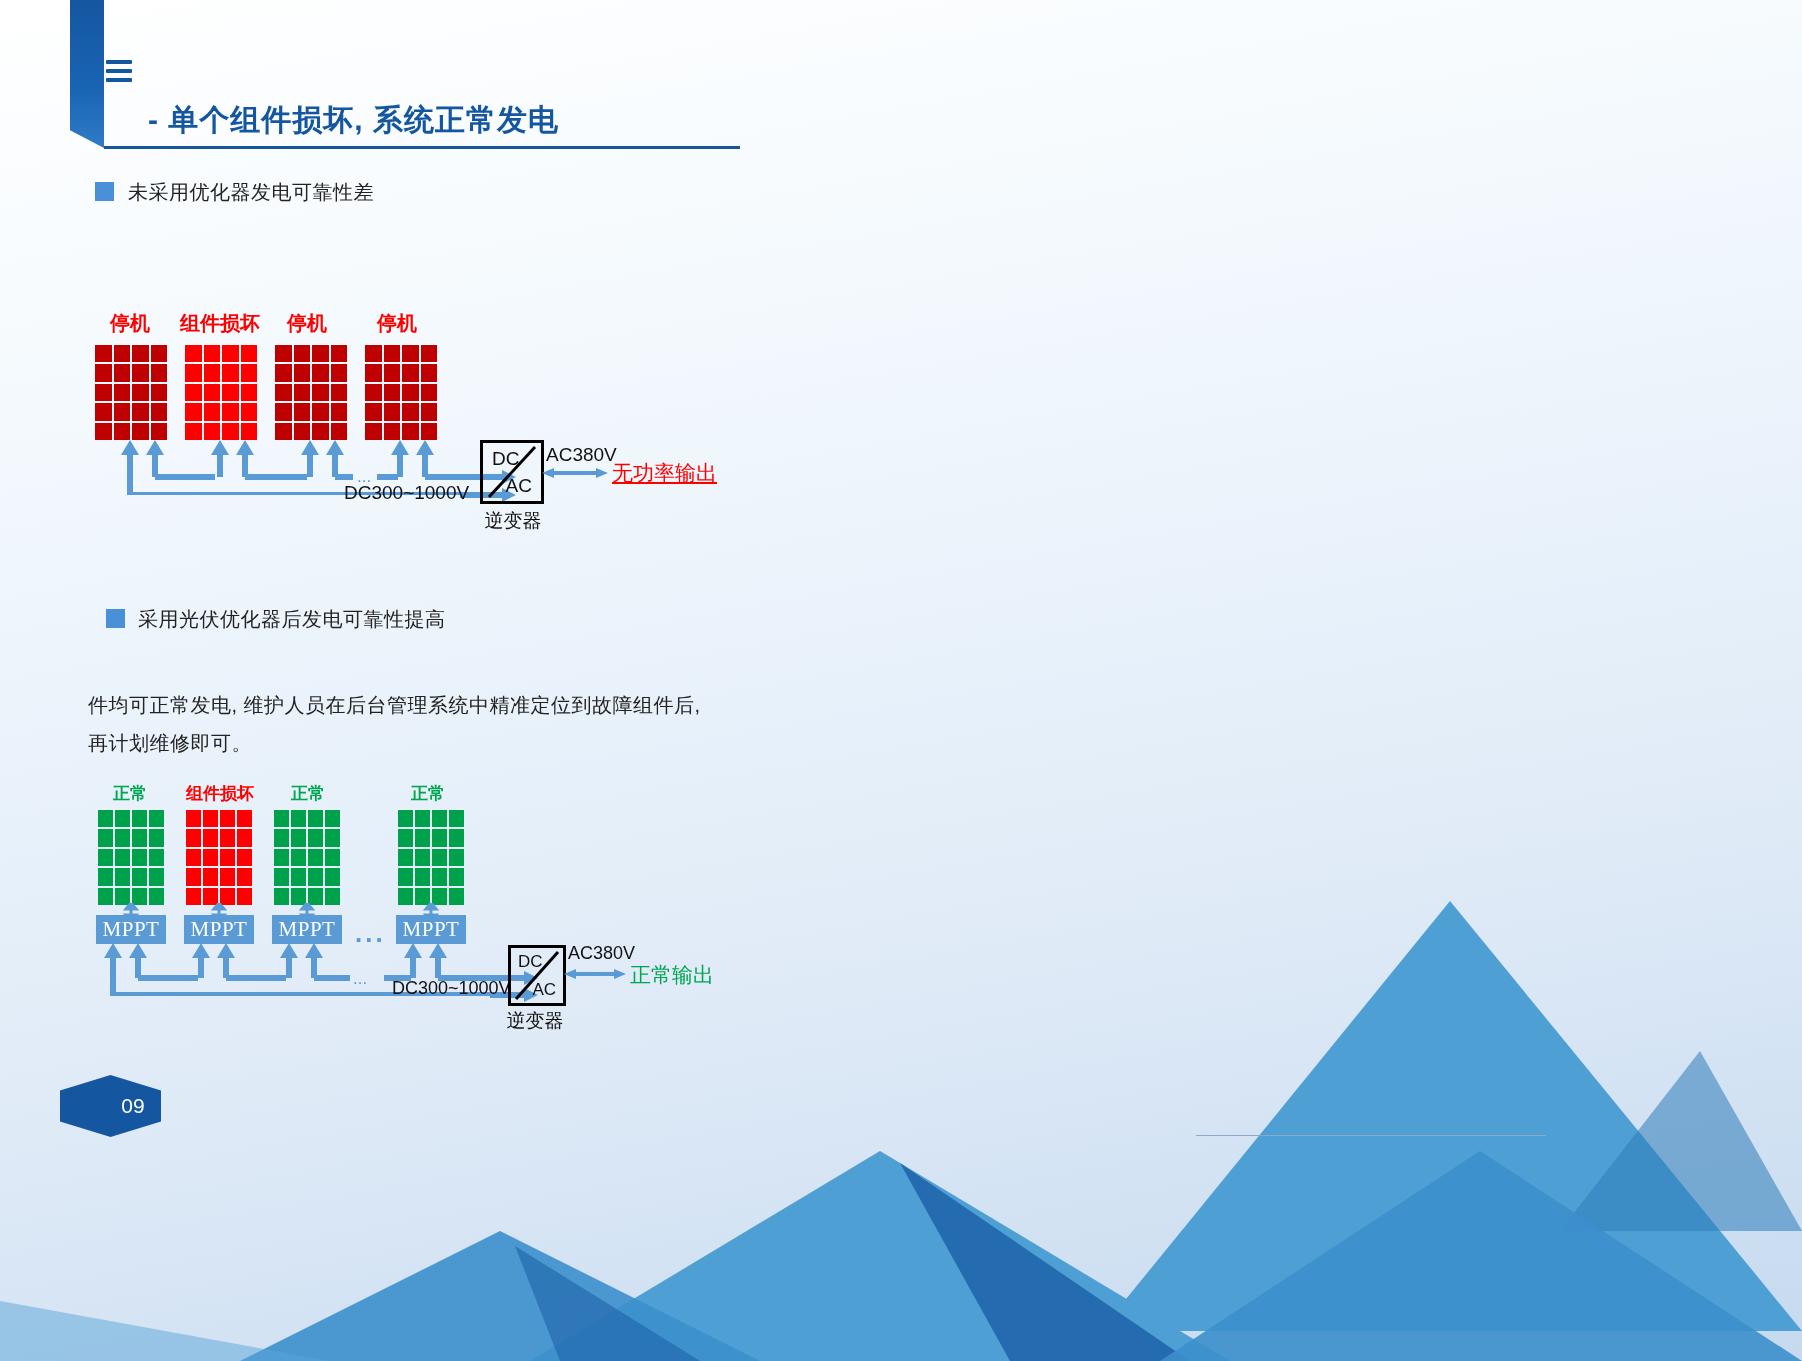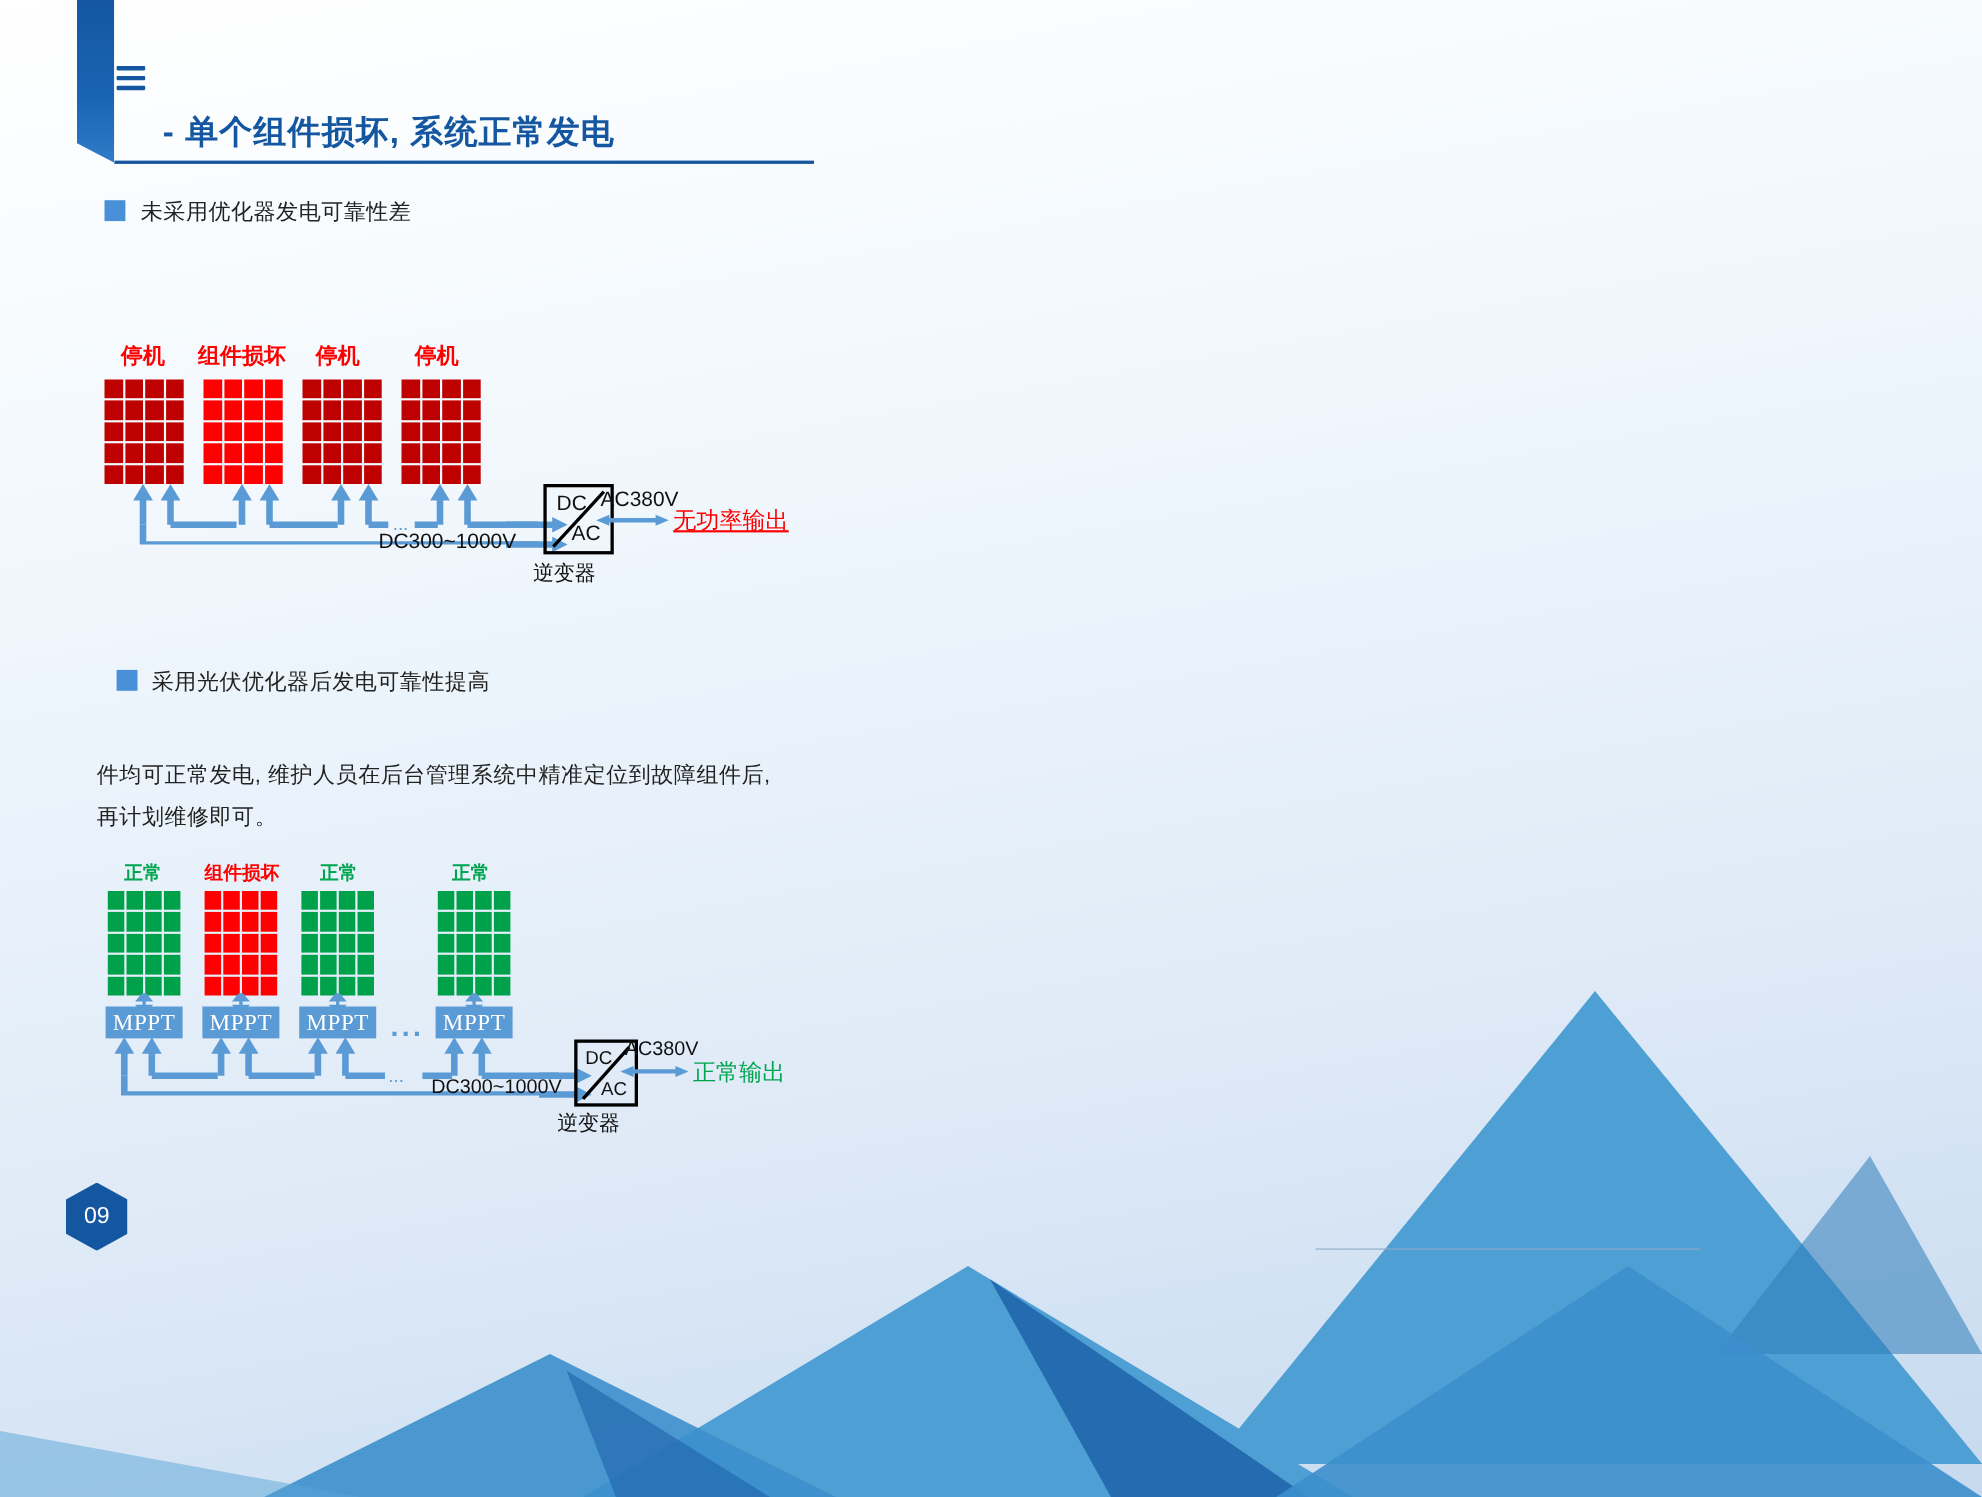--- a/index.html
+++ b/index.html
@@ -44,41 +44,41 @@
   .sec-title{position:absolute;font-size:20px;color:#222;letter-spacing:.5px;}
   .para{position:absolute;font-size:20px;color:#222;line-height:38px;letter-spacing:.5px;width:700px;}
   .para .ind{display:inline-block;width:40px;}
 
   
   .panel{position:absolute;display:grid;gap:2px;}
   .cell{width:100%;height:100%;}
   .lbl{position:absolute;font-size:20px;font-weight:bold;text-align:center;white-space:nowrap;}
   .ellipsis{position:absolute;color:#5b9bd5;font-size:26px;font-weight:bold;letter-spacing:3px;}
 
-  .inv{position:absolute;border:3px solid #000;background:transparent;margin-left:14px;}
+  .inv{position:absolute;border:3px solid #000;background:transparent;}
   .inv .dc{position:absolute;left:9px;top:5px;font-size:19px;color:#111;}
   .inv .ac{position:absolute;right:9px;bottom:4px;font-size:19px;color:#111;}
   .inv .slash{position:absolute;left:0;top:0;width:100%;height:100%;}
 
   .smalltxt{position:absolute;font-size:19px;color:#111;white-space:nowrap;}
   .redtxt{position:absolute;font-size:21px;color:#ff0000;white-space:nowrap;font-weight:bold;text-decoration:underline;}
   .greentxt{position:absolute;font-size:21px;color:#00a550;white-space:nowrap;font-weight:bold;}
 
   .mppt{
     position:absolute;background:#5b9bd5;color:#fff;
     display:flex;align-items:center;justify-content:center;
     font-size:21px;letter-spacing:.5px;font-family:Liberation Serif, serif;
   }
 
   
   .pagehex{
     position:absolute;left:60px;top:1075px;width:56px;height:62px;
     background:#1457a0;
     clip-path:polygon(50% 0,100% 25%,100% 75%,50% 100%,0 75%,0 25%);
-    color:#fff;font-size:21px;display:flex;align-items:center;justify-content:center;
+    color:#fff;font-size:21px;display:flex;align-items:center;justify-content:center;padding-left:45px;
   }
   .logo-wrap{position:absolute;left:1270px;top:1058px;width:230px;height:80px;}
   .logo-cn{position:absolute;left:58px;top:2px;font-size:38px;font-weight:bold;color:#111;letter-spacing:4px;}
   .logo-en{position:absolute;left:60px;top:44px;font-size:29px;color:#22a45c;letter-spacing:4px;font-weight:bold;}
   .logo-rule{position:absolute;left:1196px;top:1135px;width:350px;height:1px;background:#8ea9c4;}
 </style>
 </head>
 <body>
 
 <div id="page">

